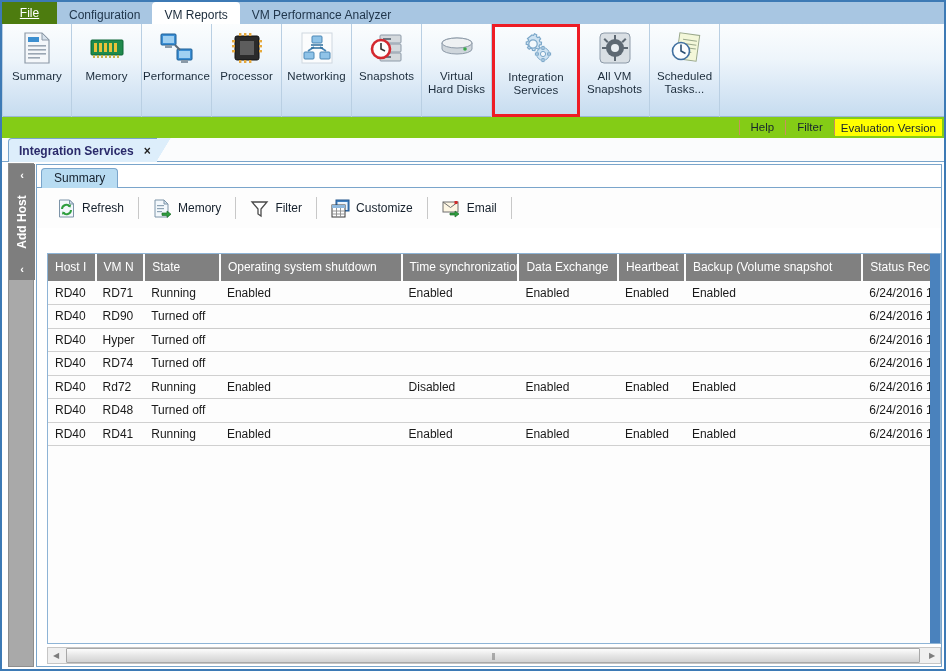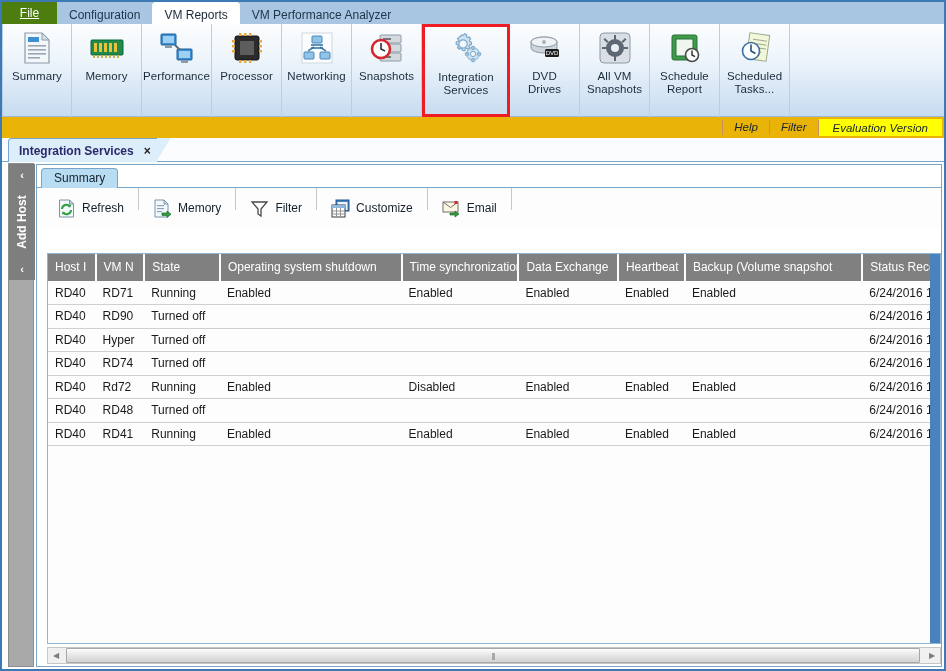--- a/index.html
+++ b/index.html
@@ -67,29 +67,28 @@
   }
   .rbtn.highlight {
     border: 3px solid #ee1c25;
     width: 88px;
     padding-top: 4px;
   }
 
   
   .linkbar {
     position: absolute; left: 0; top: 115px; width: 942px; height: 21px;
-    background: #eab308;
+    background: #84cc16;
     display: flex; align-items: center; justify-content: flex-end;
     font-size: 11.5px;
-    font-style: italic;
   }
   .linkbar .lsep { width: 1px; height: 15px; background: #c98f5f; margin: 0 0px; }
   .linkbar .litem { padding: 0 11px; color: #17242f; line-height: 21px; }
   .linkbar .leval {
-    background: #ffff00; color: #16232e; padding: 0 14px;
+    background: #ffff00; color: #16232e; padding: 0 6px;
     line-height: 19px; height: 17px; margin-right: 2px;
   }
 
   
   .doctabstrip {
     position: absolute; left: 0; top: 136px; width: 942px; height: 24px;
     background: #fbfcfd;
     border-bottom: 1px solid #7aa5cb;
   }
   .doctab {
@@ -150,21 +149,21 @@
     border: 1px solid #7aa5cb; border-bottom: none;
     border-top-left-radius: 4px; border-top-right-radius: 4px;
     padding: 0 12px; line-height: 19px;
     font-size: 12px; color: #16222e;
   }
 
   
   .toolbar {
     position: absolute; left: 0; top: 23px; width: 904px; height: 40px;
     background: #fdfdfd;
-    display: flex; 
+    display: flex; align-items: center;
     padding-left: 10px;
   }
   .tbtn {
     display: flex; align-items: center; gap: 6px;
     padding: 3px 10px; font-size: 12px; color: #15202c;
     cursor: default;
   }
   .tsep { width: 1px; height: 22px; background: #c8c8c8; margin: 0 4px; }
   .tbtn .ticon { width: 19px; height: 19px; display: block; }
 
@@ -357,20 +356,32 @@
               <rect x="13" y="15" width="8" height="2"></rect>
               <rect x="13" y="24" width="8" height="2"></rect>
             </g>
           <circle cx="11" cy="17" r="9" fill="#fdfdfd" stroke="#d4282f" stroke-width="2.6"></circle>
           <path d="M11 11 v6 l4 2" stroke="#333" stroke-width="1.6" fill="none"></path>
         </svg>
       </span>
       <span class="rlabel">Snapshots</span>
     </div>
 
+    <div class="rbtn">
+      <span class="ricon">
+        <svg width="34" height="26" viewBox="0 0 34 26">
+          <ellipse cx="17" cy="8" rx="15" ry="5" fill="#e3e7ea" stroke="#8d9aa8"></ellipse>
+          <path d="M2 8v6a15 5 0 0 0 30 0V8z" fill="#cfd6dc" stroke="#8d9aa8"></path>
+          <ellipse cx="17" cy="8" rx="15" ry="5" fill="#eef1f3" stroke="#8d9aa8"></ellipse>
+          <circle cx="25" cy="14" r="1.8" fill="#3ca84c"></circle>
+        </svg>
+      </span>
+      <span class="rlabel" style="white-space:pre-line">Virtual
+Hard Disks</span>
+    </div>
 
     <div class="rbtn highlight">
       <span class="ricon">
         <svg width="34" height="32" viewBox="0 0 34 32">
           <g fill="#cfe3f2" stroke="#7ba7c9" stroke-width="1.2">
             <path d="M13 2l1.6.3.9-1.5 2.2 1-.3 1.7 1.3 1.1 1.6-.7 1.3 2-1.2 1.2.4 1.7 1.7.4-.2 2.4-1.7.2-.7 1.6 1.1 1.3-1.8 1.6-1.4-1-1.6.6-.3 1.7-2.4-.1-.4-1.7-1.6-.6-1.3 1.1-1.7-1.7 1-1.4-.6-1.6-1.7-.3.1-2.4 1.7-.4.6-1.6-1.1-1.3z"></path>
             <circle cx="14" cy="11" r="4.2" fill="#f2f8fc"></circle>
           </g>
           <g fill="#cfe3f2" stroke="#7ba7c9" stroke-width="1">
             <circle cx="24" cy="21" r="6.4"></circle>
@@ -381,34 +392,20 @@
                 <rect x="16.4" y="20" width="3" height="2"></rect>
                 <rect x="28.6" y="20" width="3" height="2"></rect>
               </g>
           </g>
         </svg>
       </span>
       <span class="rlabel" style="white-space:pre-line">Integration
 Services</span>
     </div>
 
-    <div class="rbtn">
-      <span class="ricon">
-        <svg width="34" height="28" viewBox="0 0 34 28">
-          <ellipse cx="16" cy="8" rx="13" ry="5" fill="#e8ecef" stroke="#8d9aa8"></ellipse>
-          <path d="M3 8v6a13 5 0 0 0 26 0V8z" fill="#ccd3d9" stroke="#8d9aa8"></path>
-          <ellipse cx="16" cy="8" rx="13" ry="5" fill="#f0f3f5" stroke="#8d9aa8"></ellipse>
-          <circle cx="16" cy="8" r="2" fill="#aab4bd"></circle>
-          <rect x="17" y="15" width="14" height="8" rx="1.5" fill="#1d1d1d"></rect>
-          <text x="24" y="21" font-size="6" fill="#ffffff" text-anchor="middle" font-family="sans-serif">DVD</text>
-        </svg>
-      </span>
-      <span class="rlabel" style="white-space:pre-line">DVD
-Drives</span>
-    </div>
 
     <div class="rbtn">
       <span class="ricon">
         <svg width="32" height="32" viewBox="0 0 32 32">
           <rect x="1" y="1" width="30" height="30" rx="4" fill="#d9dfe4" stroke="#8d9aa8"></rect>
           <g fill="#5d6872">
             <circle cx="16" cy="16" r="9"></circle>
             <g>
                 <rect x="15" y="3" width="2" height="5"></rect>
                 <rect x="15" y="24" width="2" height="5"></rect>
@@ -418,32 +415,20 @@
                 <rect x="24" y="6" width="2" height="5" transform="rotate(45 25 8.5)"></rect>
               </g>
           </g>
           <circle cx="16" cy="16" r="4" fill="#e9eef2"></circle>
         </svg>
       </span>
       <span class="rlabel" style="white-space:pre-line">All VM
 Snapshots</span>
     </div>
 
-    <div class="rbtn">
-      <span class="ricon">
-        <svg width="32" height="32" viewBox="0 0 32 32">
-          <rect x="3" y="3" width="25" height="25" rx="2" fill="#3e9b4a" stroke="#2a7034"></rect>
-          <rect x="7" y="7" width="17" height="17" fill="#eef6ee" stroke="#2a7034"></rect>
-          <circle cx="23" cy="23" r="6.5" fill="#fbfdfd" stroke="#4a4a4a" stroke-width="1.6"></circle>
-          <path d="M23 18.5 v4.5 l3 1.6" stroke="#333" stroke-width="1.5" fill="none"></path>
-        </svg>
-      </span>
-      <span class="rlabel" style="white-space:pre-line">Schedule
-Report</span>
-    </div>
 
     <div class="rbtn">
       <span class="ricon">
         <svg width="32" height="32" viewBox="0 0 32 32">
           <path d="M9 2h20v26H9z" fill="#f3f7d9" stroke="#9aa88b" transform="rotate(8 19 15)"></path>
           <g stroke="#9aa88b" stroke-width="1">
               <path d="M13 8h14M13 12h14M13 16h14M13 20h10" transform="rotate(8 19 15)"></path>
             </g>
           <circle cx="12" cy="19" r="8.5" fill="#fbfdfe" stroke="#3f6f9f" stroke-width="1.6"></circle>
           <path d="M12 12.5 v6.5 l4.5 2.5" stroke="#2a4f73" stroke-width="1.6" fill="none"></path>

